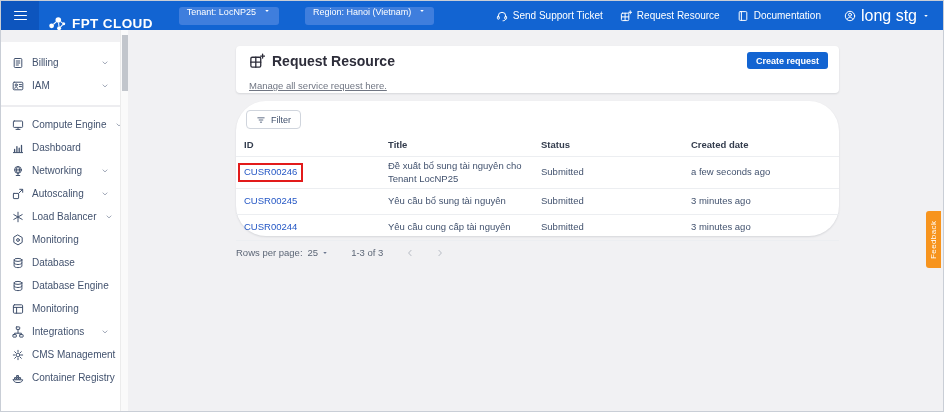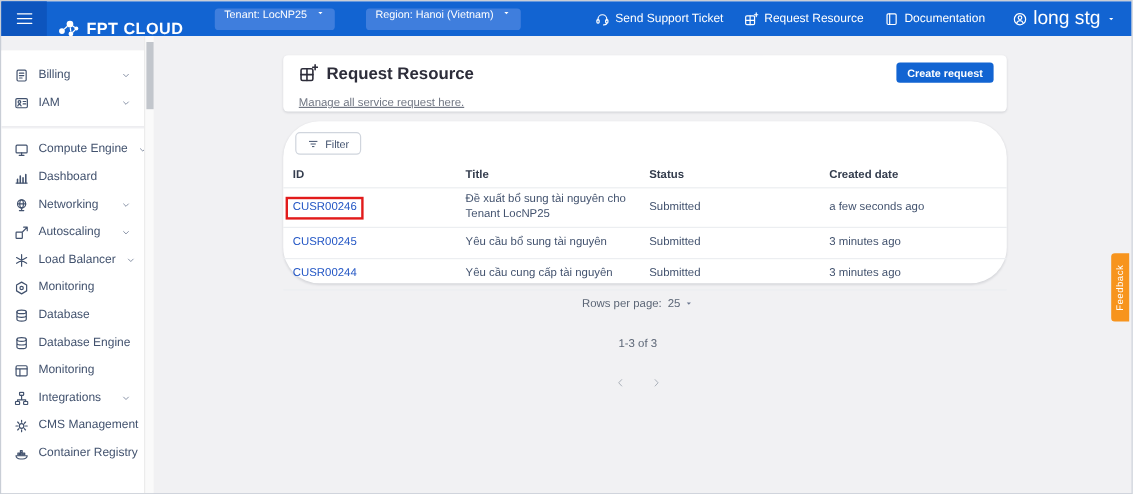--- a/index.html
+++ b/index.html
@@ -43,21 +43,21 @@
 
   .card-table { top:100px; height:135px;border-radius:30px; }
   .filter-btn { display:inline-flex; align-items:center; gap:5px; margin:9px 0 0 10px; height:19px; padding:0 9px; background:#fff; border:1px solid #d0d5dd; border-radius:4px; font-size:9px; color:#42526e; font-family:inherit; cursor:pointer; }
   .trow { display:grid; grid-template-columns:150px 153px 150px 1fr; align-items:center; padding:0 10px 0 2px; border-bottom:1px solid #eceef1; font-size:9.5px; color:#42526e; }
   .thead { margin-top:8px; font-weight:bold; color:#333c4d; }
   .thead .cell { padding:2px 0 4px 0; }
   .thead .cell:first-child { padding-left:6px; }
   .cell { padding:3px 10px 3px 0; line-height:1.35; }
   .id-wrap { display:inline-block; padding:1px 4px; border:2px solid transparent; font-size:9.5px; color:#2457c5; text-decoration:none; cursor:pointer; }
   .id-wrap.highlight { border-color:#e21b1b; }
-  .pag { display:flex; align-items:center; gap:22px; padding:6px 12px 0 0; font-size:9.5px; color:#5c6676;flex-direction:column; }
+  .pag { display:flex; align-items:center; gap:22px; padding:6px 12px 0 0; font-size:9.5px; color:#5c6676; }
   .pp { display:flex; align-items:center; gap:5px; }
   .pg-chev { color:#aab0b9; cursor:pointer; }
 
   
   .feedback { position:absolute; right:2px; top:210px; width:15px; height:57px; background:#f7941d; color:#fff; font-size:8px; letter-spacing:.4px; display:flex; align-items:center; justify-content:center; writing-mode:vertical-rl; transform:rotate(180deg); border-radius:0 3px 3px 0; cursor:pointer; }
 </style>
 </head>
 <body>
 
 <div class="screen">

